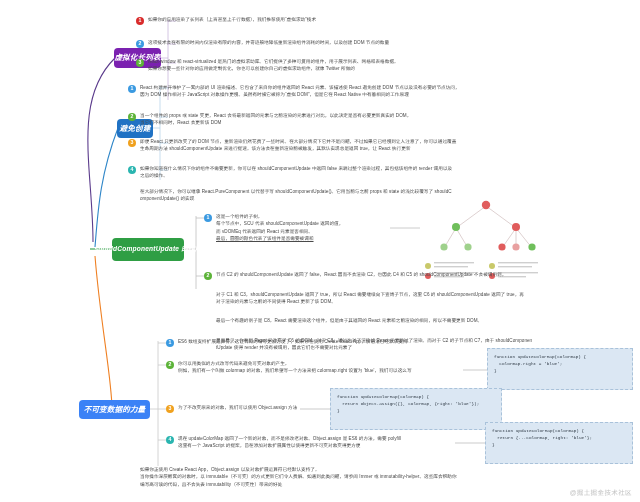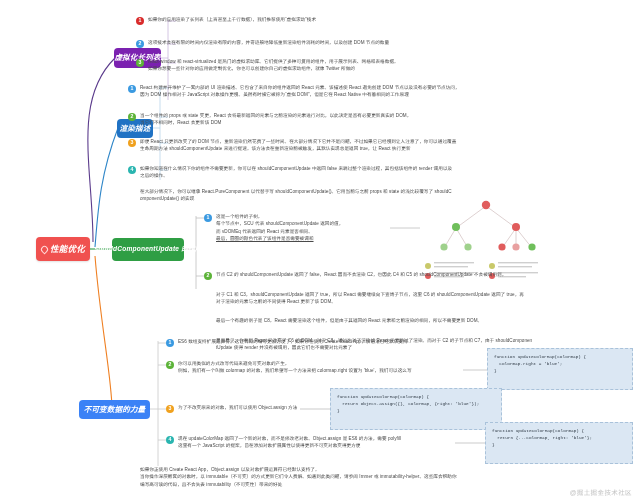--- a/index.html
+++ b/index.html
@@ -172,24 +172,20 @@
     <path d="M158 343 L 166 343" stroke="#c9c9c9" stroke-width=".8" fill="none"></path>
     <path d="M158 365 L 166 365" stroke="#c9c9c9" stroke-width=".8" fill="none"></path>
     <path d="M158 409 L 166 409" stroke="#c9c9c9" stroke-width=".8" fill="none"></path>
     <path d="M158 440 L 166 440" stroke="#c9c9c9" stroke-width=".8" fill="none"></path>
 
     <path d="M463 370 L 487 370" stroke="#b6b6b6" stroke-width=".7" fill="none"></path>
     <path d="M300 409 L 330 409" stroke="#b6b6b6" stroke-width=".7" fill="none"></path>
     <path d="M455 443 L 485 443" stroke="#b6b6b6" stroke-width=".7" fill="none"></path>
   </svg>
 
-  <div class="chip root" style="left:36px; top:237px; width:54px; height:24px;">
-    <span class="pin-icon"></span>
-    <span>性能优化</span>
-  </div>
 
   <div class="chip purple" style="left:114px; top:48px; width:47px; height:20px;">
     <span>虚拟化长列表</span>
   </div>
 
   <div class="bullet b-red" style="left:136px; top:17px;">
       <span>1</span>
     </div>
   <div class="para" style="left:148px; top:16px; width:470px;">如果你的应用渲染了长列表（上百甚至上千行数据），我们推荐使用“虚拟滚动”技术</div>
 
@@ -200,21 +196,21 @@
 
   <div class="bullet b-green" style="left:136px; top:59px;">
       <span>3</span>
     </div>
   <div class="para" style="left:148px; top:58px; width:480px;">
     <div>react-window 和 react-virtualized 是热门的虚拟滚动库。它们提供了多种可复用的组件，用于展示列表、网格和表格数据。</div>
     <div>如果你想要一些针对你的应用做定制优化，你也可以创建你自己的虚拟滚动组件，就像 Twitter 所做的</div>
   </div>
 
   <div class="chip blue" style="left:117px; top:119px; width:36px; height:19px;">
-    <span>渲染描述</span>
+    <span>避免创建</span>
   </div>
 
   <div class="bullet b-blue" style="left:128px; top:85px;">
       <span>1</span>
     </div>
   <div class="para" style="left:140px; top:84px; width:492px;">
     <div>React 构建并开维护了一套内部的 UI 渲染描述。它包含了来自你的组件返回的 React 元素。该描述使 React 避免创建 DOM 节点以及没有必要的节点访问，</div>
     <div>因为 DOM 操作相对于 JavaScript 对象操作更慢。虽然有时候它被称为“虚拟 DOM”，但是它在 React Native 中有着相同的工作原理</div>
   </div>
 

